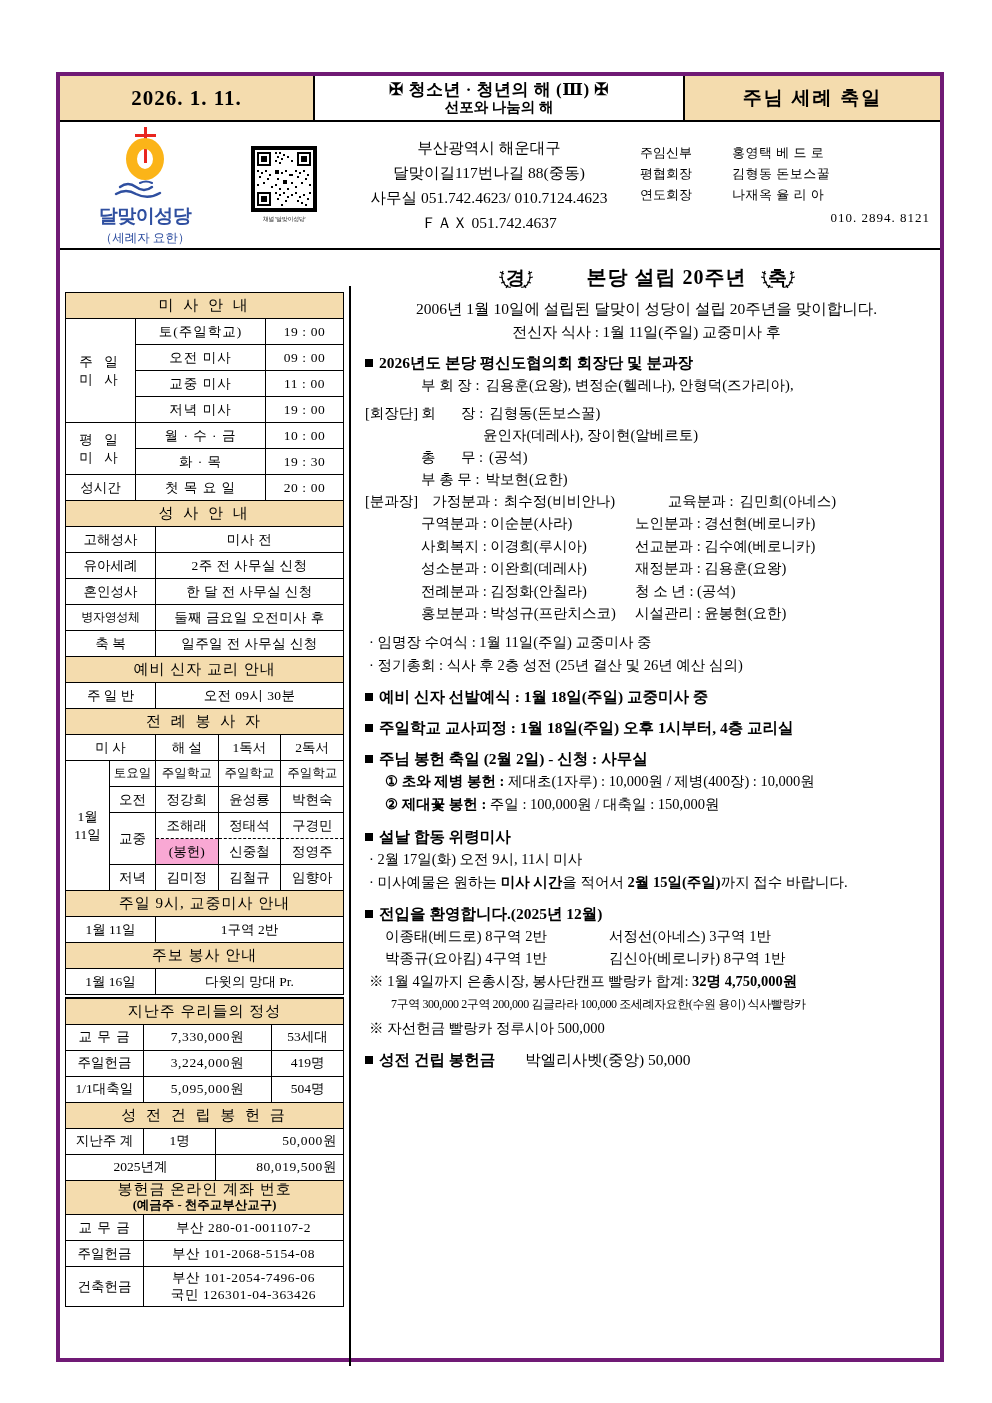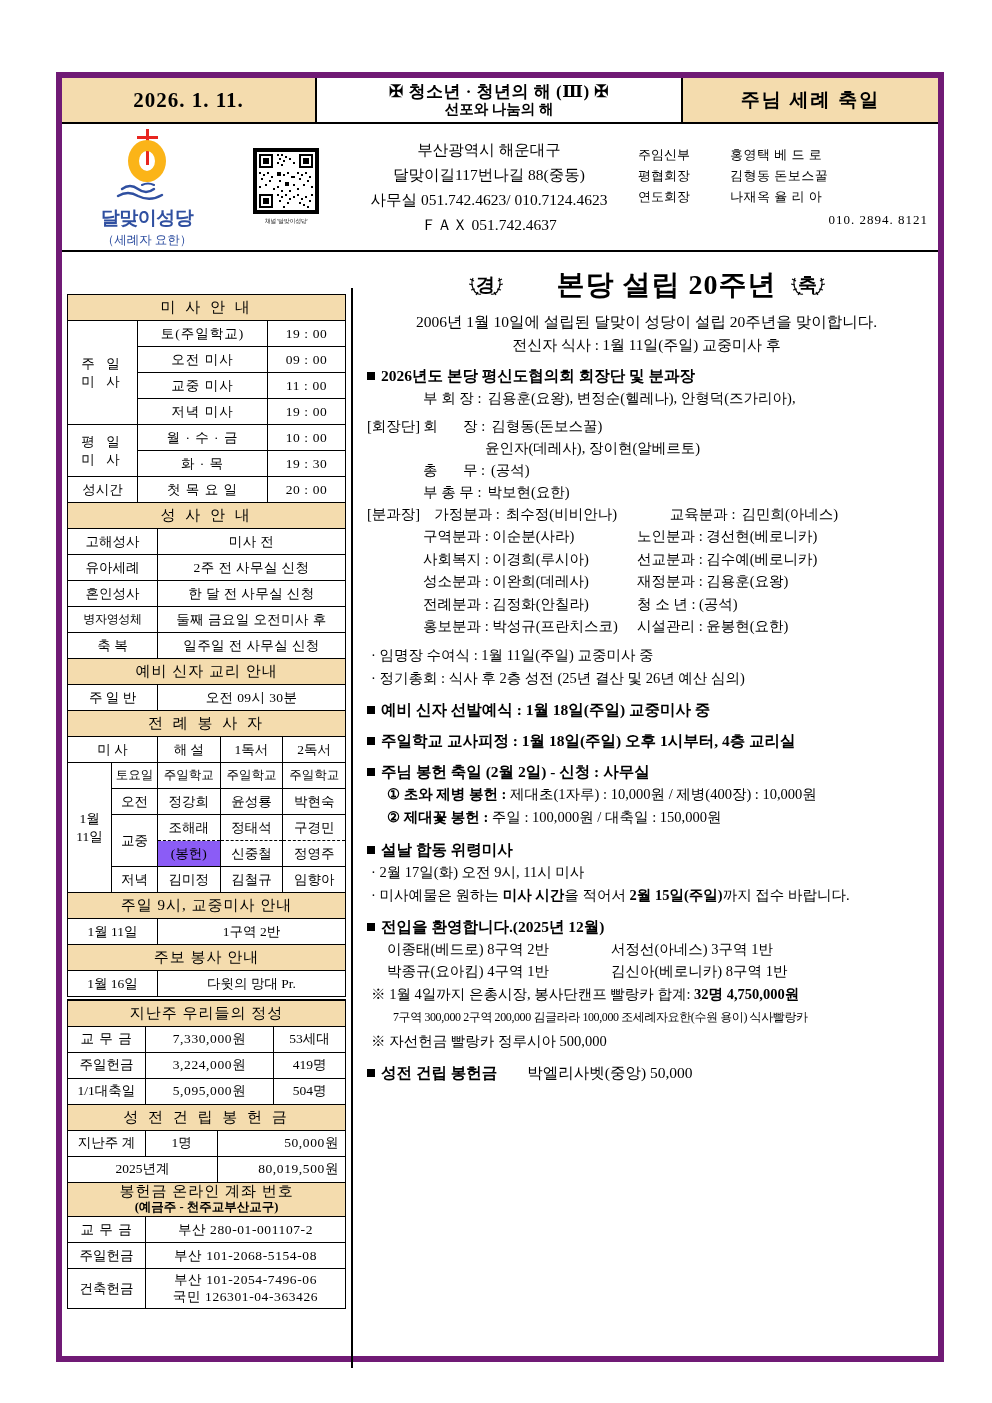--- a/index.html
+++ b/index.html
@@ -11,21 +11,21 @@
     width: 992px; height: 1403px;
     font-family: "Liberation Serif", "DejaVu Serif", serif;
     color: #000;
     position: relative;
     overflow: hidden;
   }
   .page {
     position: absolute;
     left: 56px; top: 72px;
     width: 888px; height: 1290px;
-    border: 6px solid #701a75;
+    border: 4px solid #701a75;
   }
 
   
   .hdr {
     display: flex;
     height: 46px;
     border-bottom: 2px solid #000;
   }
   .hdr-date {
     width: 255px;
@@ -131,32 +131,32 @@
     height: 26px;
     border: 1px solid #000;
   }
   .sec-head.tight { letter-spacing: 1px; }
   .sec-head.two { line-height: 1.05; letter-spacing: 1px; }
   .sec-head.two small { font-size: 12.5px; letter-spacing: 0px; font-weight: bold;}
   td.lbl { letter-spacing: 4px; }
   td.lbl2 { letter-spacing: 1px; }
   td.ltxt { text-align: left; padding-left: 5px; letter-spacing: .4px;}
   td.num { font-family: "Liberation Serif", serif; letter-spacing: .6px;}
-  .hl { background: #8b5cf6; font-weight: bold; }
+  .hl { background: #f9a8d4; font-weight: bold; }
   .dashed-top { border-top: 1px dashed #000 !important; }
   .dashed-bot { border-bottom: 1px dashed #000 !important; }
   .thin { font-size: 12.5px; }
   .small-cell { font-size: 12px; letter-spacing: -.3px;}
 
   
   .anniv {
     display: flex; align-items: center; justify-content: center;
     gap: 14px; margin: 4px 0 6px 0;
   }
-  .anniv .txt { font-size: 28px; font-weight: bold; letter-spacing: 1px; margin-left: 40px; }
+  .anniv .txt { font-size: 20px; font-weight: bold; letter-spacing: 1px; margin-left: 40px; }
   .wreath { font-size: 19px; font-weight: bold; position: relative; display:inline-block; width: 34px; text-align:center;}
   .wreath .ch { position: relative; z-index: 2; }
   .wreath svg { position: absolute; left: 0; top: 2px; z-index: 1;}
   .ctr { text-align: center; font-size: 15.5px; line-height: 1.55; }
   .ctr.s2 { font-size: 15px; }
 
   .hblk { margin-top: 9px; }
   .h-item { font-size: 15.5px; font-weight: bold; display: flex; align-items: flex-start; gap: 6px; }
   .sq { display: inline-block; width: 8px; height: 8px; background: #000; margin-top: 6px; flex: none;}
   .rowline { font-size: 14.5px; line-height: 1.52; display: flex; }

